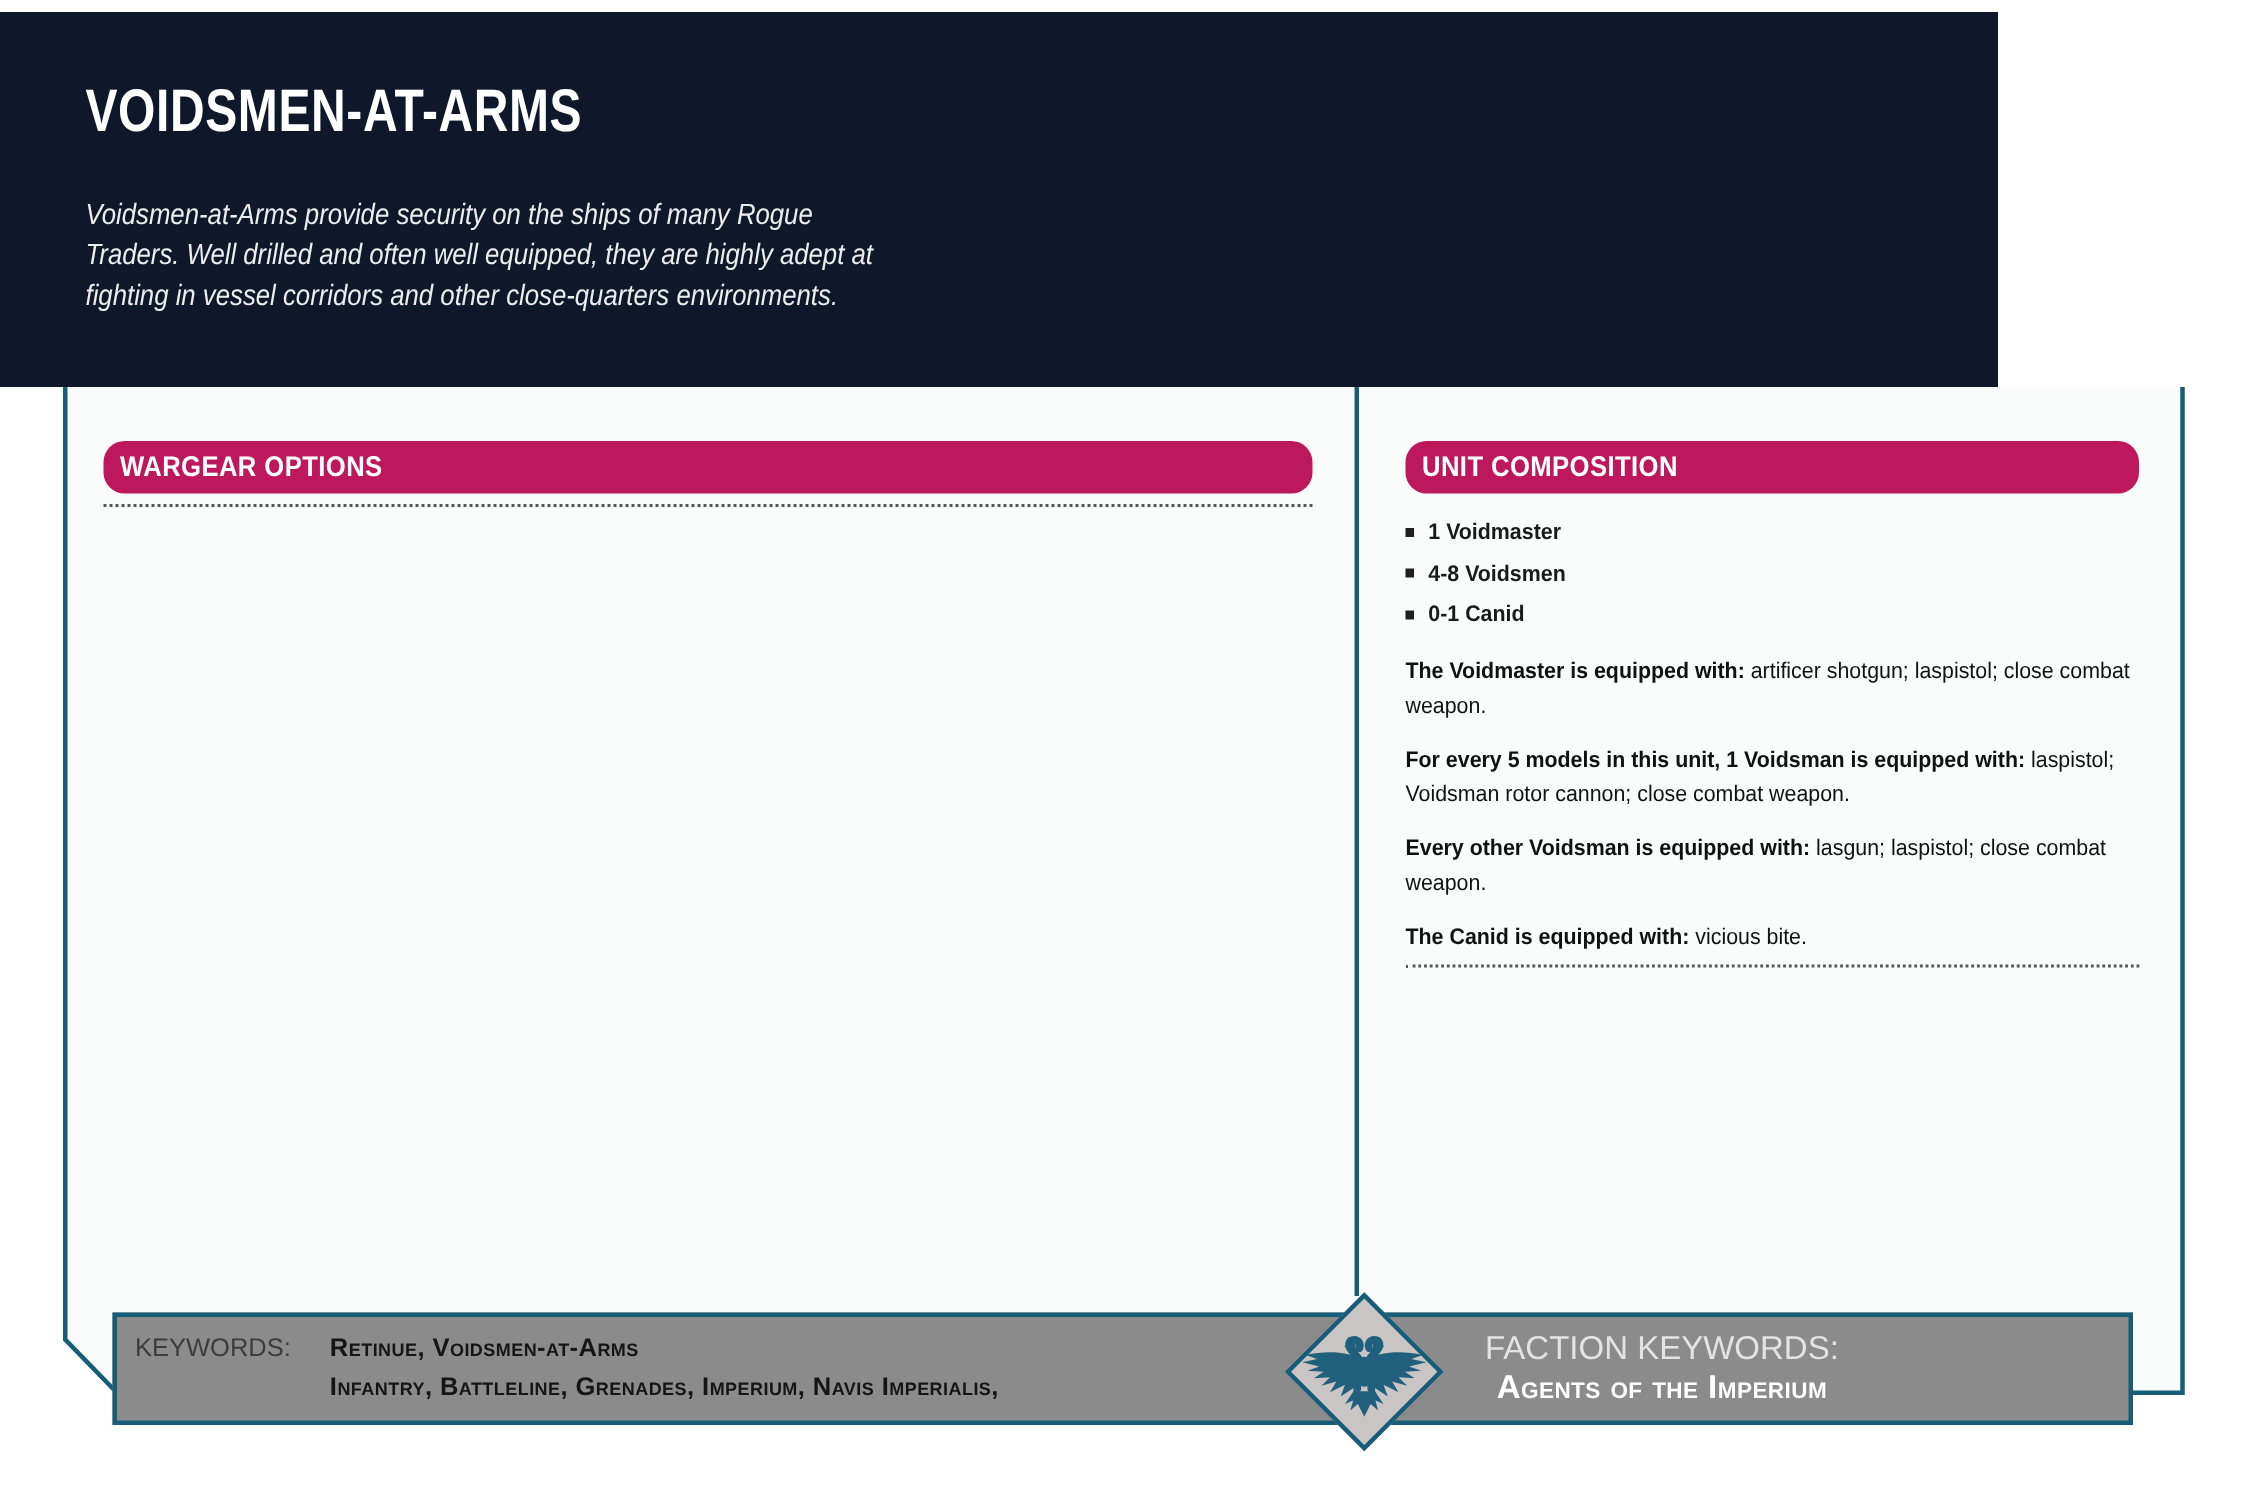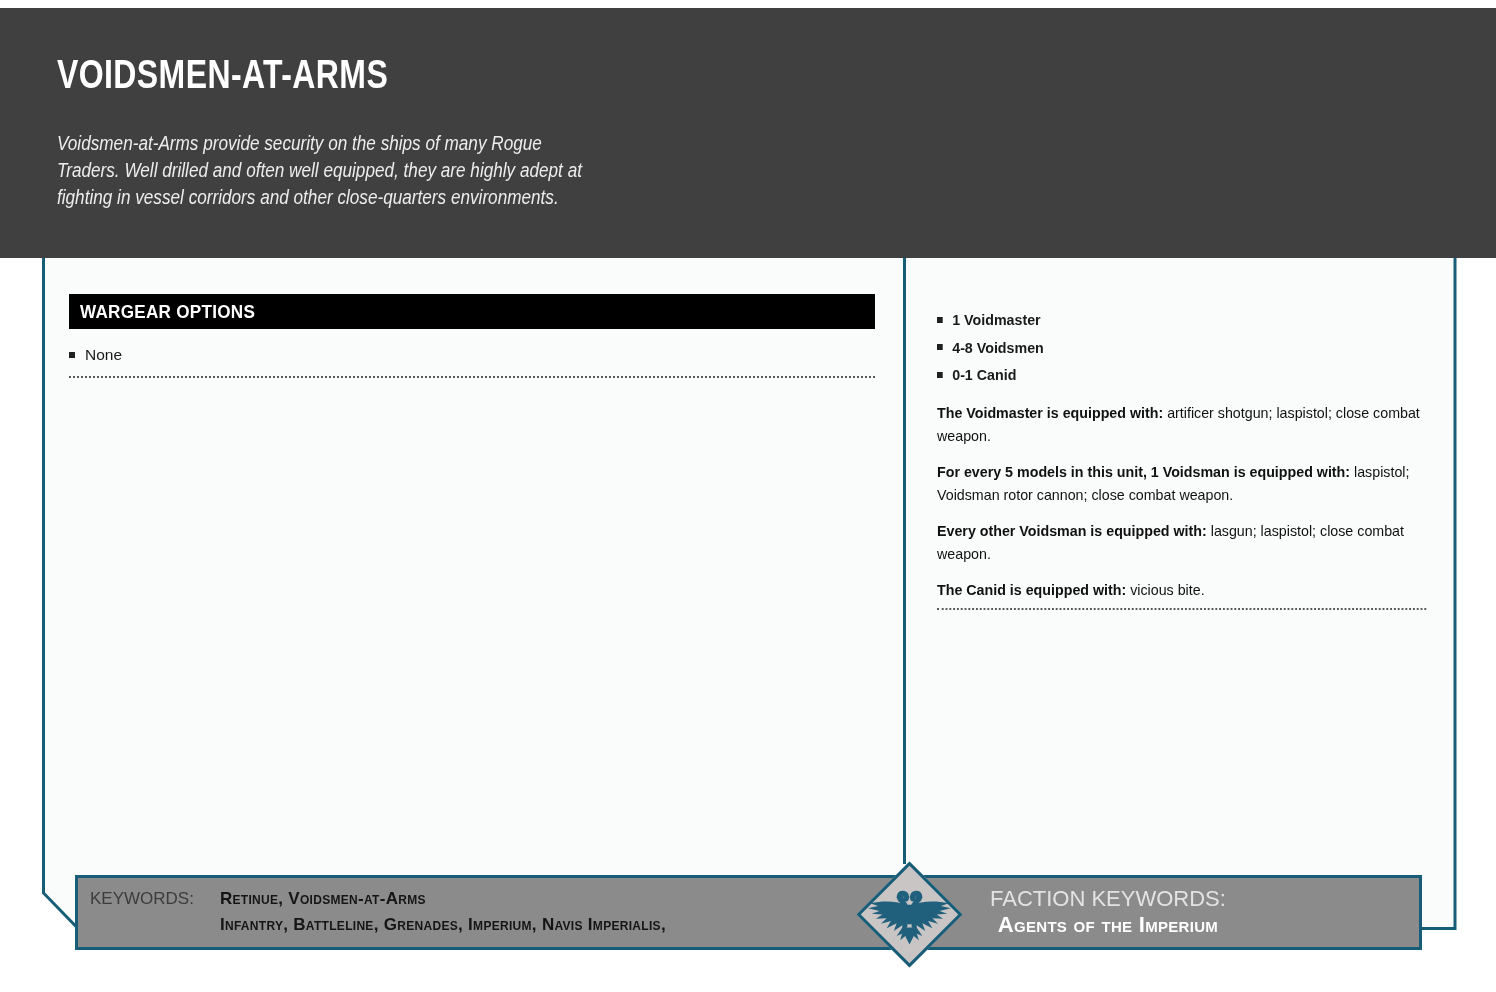--- a/index.html
+++ b/index.html
@@ -1,37 +1,37 @@
 <!DOCTYPE html>
 <html><head>
 <meta charset="utf-8">
 <style>
   html,body{margin:0;padding:0;background:#ffffff;}
   body{font-family:"Liberation Sans", sans-serif;}
   .stage{position:relative;width:1496px;height:992px;background:#ffffff;overflow:hidden;}
 
   
-  .masthead{position:absolute;left:0;top:8px;width:1496px;height:250px;background:#404040;}
+  .masthead{position:absolute;left:0;top:8px;width:1332px;height:250px;background:#0f172a;}
   .title{position:absolute;left:57px;top:44px;margin:0;color:#ffffff;font-size:40px;font-weight:700;
          letter-spacing:.5px;white-space:nowrap;transform:scaleX(.8);transform-origin:left top;}
   .desc{position:absolute;left:57px;top:122px;color:#ededed;font-style:italic;font-size:19.5px;
         line-height:27px;transform:scaleX(.88);transform-origin:left top;}
   .desc div{white-space:nowrap;}
 
   
   .card-svg{position:absolute;left:0;top:0;z-index:1;}
 
   
   .divider{position:absolute;left:903px;top:258px;width:3px;height:606px;background:#175d77;z-index:2;}
 
   
   .col{position:absolute;top:294px;z-index:3;color:#1a1a1a;}
   .col-left{left:69px;width:806px;}
   .col-right{left:937px;width:489px;}
-  .section-bar{height:35px;background:#000000;display:flex;align-items:center;padding-left:11px;box-sizing:border-box;}
+  .section-bar{height:35px;background:#be185d;display:flex;align-items:center;padding-left:11px;box-sizing:border-box;border-radius:14px;}
   .section-bar span{color:#ffffff;font-weight:700;font-size:19px;letter-spacing:.3px;white-space:nowrap;
                     transform:scaleX(.9);transform-origin:left center;}
   ul.plain{list-style:none;margin:12px 0 0 0;padding:0;}
   ul.plain li{display:flex;align-items:center;gap:10px;height:27.5px;}
   .sq{width:6px;height:6px;background:#1f1f1f;flex:0 0 auto;}
   .none-row{font-size:15.5px;}
   .bold-row{font-weight:700;font-size:15px;}
   .dotted{border-bottom:2px dotted #575757;height:0;}
   .col-left .dotted{margin-top:7px;}
   .equip{transform:scaleX(.95);transform-origin:left top;width:515px;}
@@ -73,30 +73,27 @@
   <svg class="card-svg" width="1496" height="992" viewBox="0 0 1496 992">
     <path d="M43.5 258 L43.5 893 L78 928.5 L1455 928.5 L1455 258" fill="#fafbfb" stroke="#175d77" stroke-width="3"></path>
   </svg>
 
   <div class="divider"></div>
 
   <section class="col col-left">
     <div class="section-bar">
       <span>WARGEAR OPTIONS</span>
     </div>
-    <ul class="plain">
-      <li class="none-row">
-        <span class="sq"></span>
-        <span>None</span>
-      </li>
-    </ul>
     <div class="dotted"></div>
   </section>
 
   <section class="col col-right">
+    <div class="section-bar">
+      <span>UNIT COMPOSITION</span>
+    </div>
     <div class="equip">
       <ul class="plain">
         <li class="bold-row">
           <span class="sq"></span>
           <span>1 Voidmaster</span>
         </li>
         <li class="bold-row">
           <span class="sq"></span>
           <span>4-8 Voidsmen</span>
         </li>

